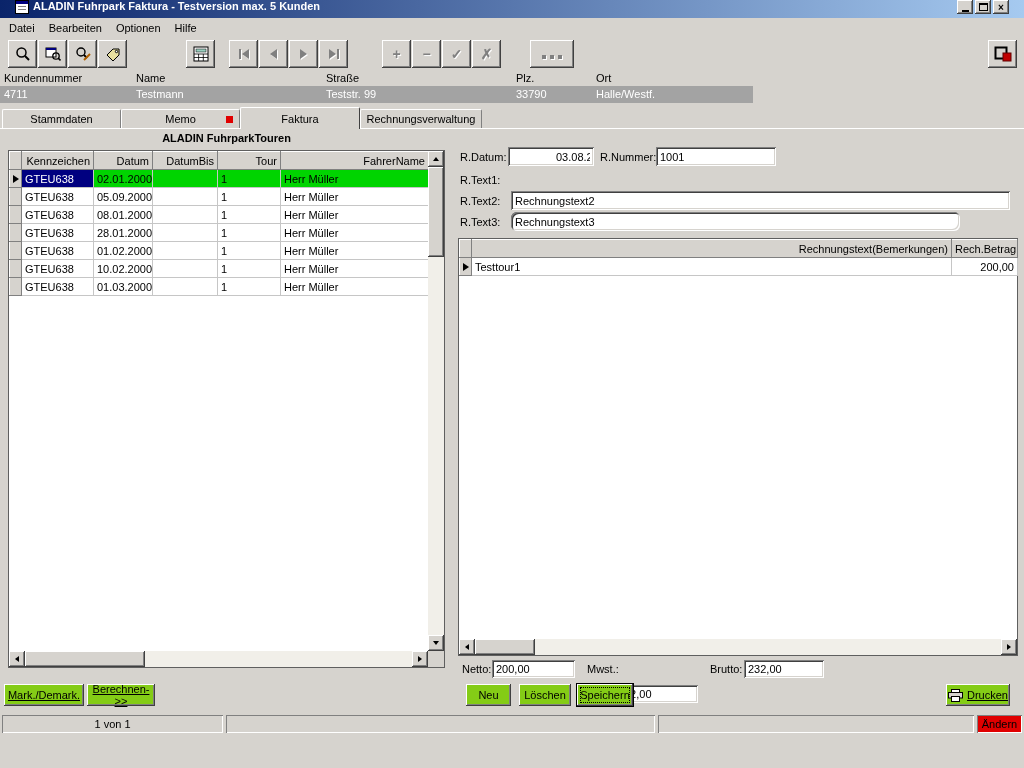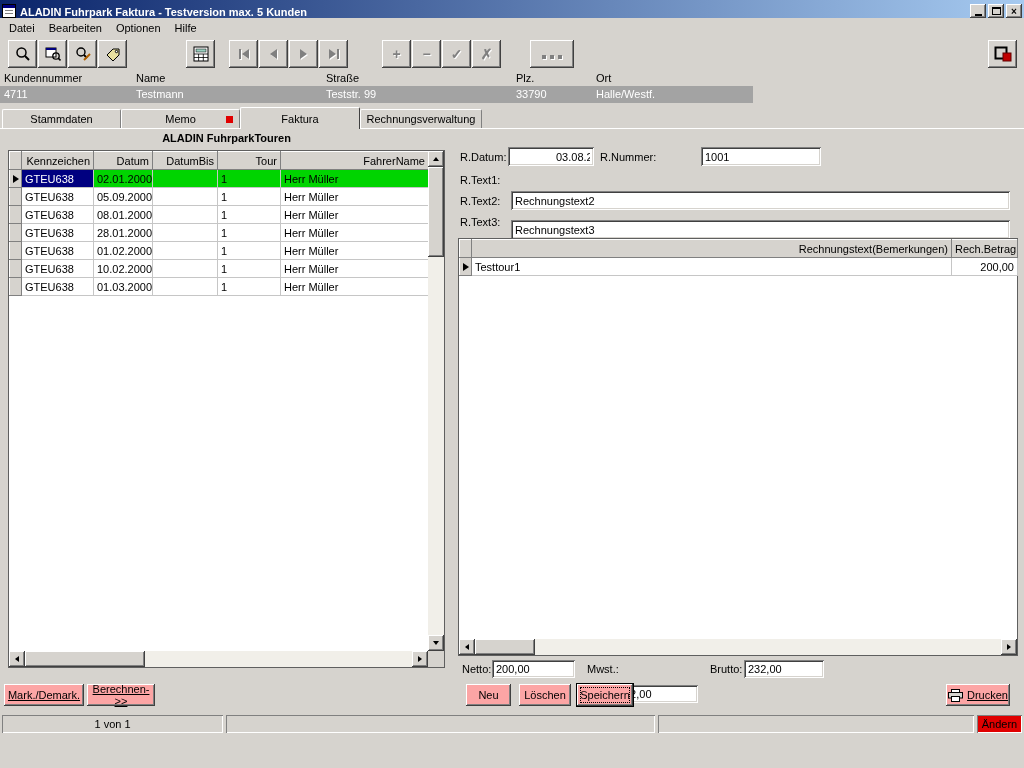--- a/index.html
+++ b/index.html
@@ -8,21 +8,21 @@
     font-family:"Liberation Sans",sans-serif;font-size:11px;color:#000;overflow:hidden}
 
   
   .raised{background:#d6d3ce;box-shadow:inset -1px -1px 0 #404040,inset 1px 1px 0 #fff,inset -2px -2px 0 #808080}
   .sunken-field{background:#fff;box-shadow:inset 1px 1px 0 #808080,inset -1px -1px 0 #fff,inset 2px 2px 0 #404040,inset -2px -2px 0 #d6d3ce;
     border:0;font:11px "Liberation Sans",sans-serif;padding:3px 4px;position:absolute}
 
   
   .titlebar{position:absolute;left:0;top:0;width:1024px;height:18px;
     background:linear-gradient(90deg,var(--titlebar-start,#0a246a),var(--titlebar-end,#a6caf0));
-    display:flex;align-items:flex-end;padding:0 2px}
+    display:flex;align-items:flex-start;padding:0 15px}
   .title-text{color:#fff;font-weight:bold;margin-left:4px;flex:1;white-space:nowrap}
   .winbtn{width:16px;height:14px;margin-left:2px;display:flex;align-items:center;justify-content:center;
     border:0;padding:0;font:bold 10px "Liberation Sans",sans-serif}
   .min-glyph{display:block;width:7px;height:2px;background:#000;margin-top:7px}
   .max-glyph{display:block;width:9px;height:8px;border:1px solid #000;border-top:2px solid #000}
 
   
   .menubar{position:absolute;top:18px;left:0;width:1024px;height:19px;display:flex;align-items:center;padding-left:2px}
   .menu-item{padding:2px 7px;cursor:default}
 
@@ -77,21 +77,21 @@
   .t-dn{border-left:3px solid transparent;border-right:3px solid transparent;border-top:4px solid #000}
   .t-lf{border-top:3px solid transparent;border-bottom:3px solid transparent;border-right:4px solid #000}
   .t-rt{border-top:3px solid transparent;border-bottom:3px solid transparent;border-left:4px solid #000}
   .corner{position:absolute;right:0;bottom:0;width:16px;height:16px;background:#d6d3ce}
 
   
   .flabel{position:absolute;white-space:nowrap}
 
   
   .pbtn{position:absolute;border:0;padding:0;display:flex;align-items:center;justify-content:center;gap:4px;
-    font:11px "Liberation Sans",sans-serif;background:#fca5a5;
+    font:11px "Liberation Sans",sans-serif;background:#84cc16;
     box-shadow:inset -1px -1px 0 #404040,inset 1px 1px 0 #fff,inset -2px -2px 0 #808080}
   .pbtn.focused{box-shadow:0 0 0 1px #000,inset -1px -1px 0 #404040,inset 1px 1px 0 #fff,inset -2px -2px 0 #808080}
   .pbtn.focused::after{content:"";position:absolute;left:3px;right:3px;top:3px;bottom:3px;border:1px dotted #000}
   .u{text-decoration:underline}
 
   
   .statusbar{position:absolute;top:713px;left:0;width:1024px;height:22px}
   .sb-panel{position:absolute;top:2px;height:18px;display:flex;align-items:center;justify-content:center;
     box-shadow:inset 1px 1px 0 #808080,inset -1px -1px 0 #fff}
   .sb-mode{background:var(--mode-bg,#e00000)}
@@ -359,27 +359,27 @@
     <span class="u">Mark./Demark.</span>
   </button>
   <button class="pbtn" style="left:87px;top:684px;width:68px;height:22px">
     <span class="u">Berechnen-&gt;&gt;</span>
   </button>
 
 
   <span class="flabel" style="left:460px;top:151px">R.Datum:</span>
   <input class="sunken-field" style="left: 508px; top: 147px; width: 86px; height: 19px; padding-left: 48px;" value="03.08.2005">
   <span class="flabel" style="left:600px;top:151px">R.Nummer:</span>
-  <input class="sunken-field" style="left: 656px; top: 147px; width: 120px; height: 19px; margin-left: 45px;" value="1001">
+  <input class="sunken-field" style="left: 656px; top: 147px; width: 120px; height: 19px;" value="1001">
 
   <span class="flabel" style="left:460px;top:174px">R.Text1:</span>
   <span class="flabel" style="left:460px;top:195px">R.Text2:</span>
   <input class="sunken-field" style="left: 511px; top: 191px; width: 499px; height: 19px;" value="Rechnungstext2">
   <span class="flabel" style="left:460px;top:216px">R.Text3:</span>
-  <input class="sunken-field" style="left: 511px; top: 220px; width: 499px; height: 19px;" value="Rechnungstext3">
+  <input class="sunken-field" style="left: 511px; top: 212px; width: 449px; height: 19px; border-radius: 6px;" value="Rechnungstext3">
 
   <div class="gridbox" style="left:458px;top:238px;width:560px;height:418px">
     <table class="dbgrid" style="width:558px">
       <colgroup>
           <col style="width:12px">
           <col style="width:480px">
           <col style="width:66px">
         </colgroup>
       <thead>
         <tr>

